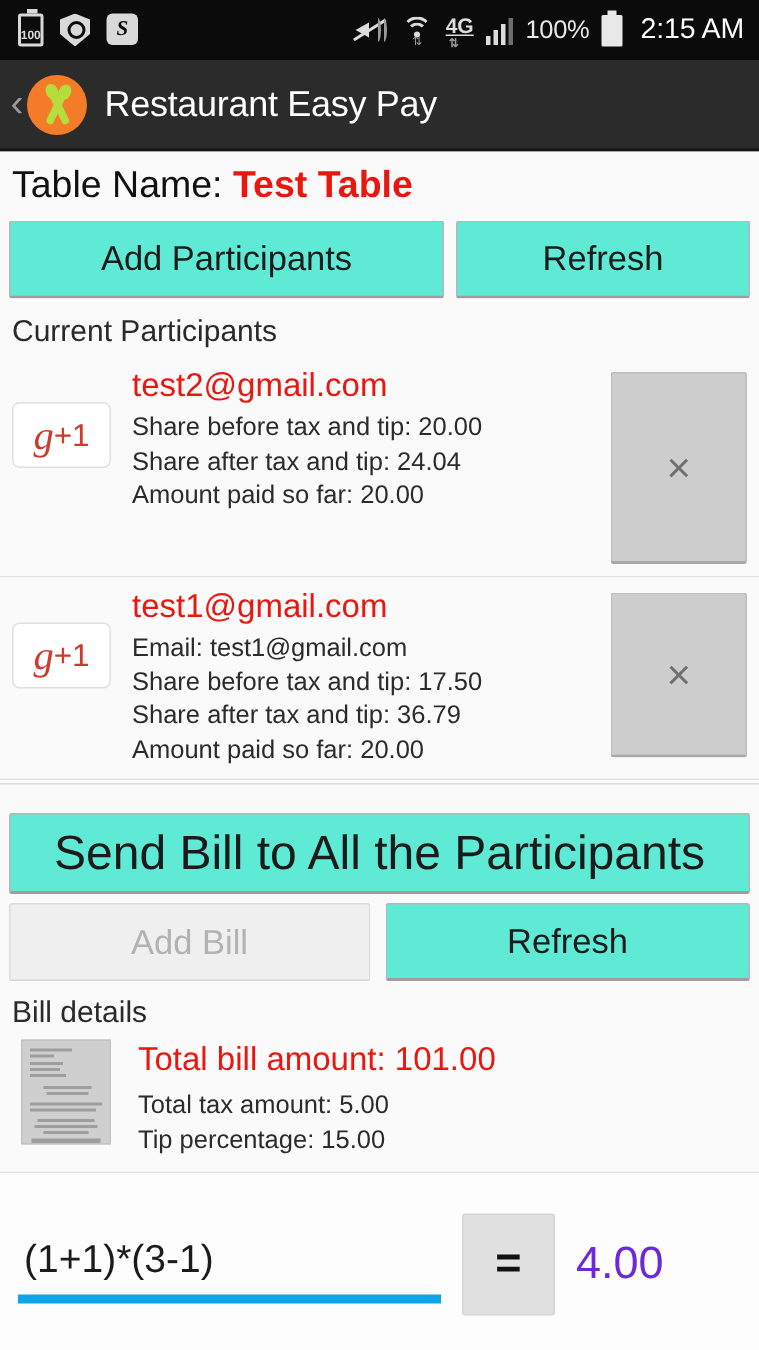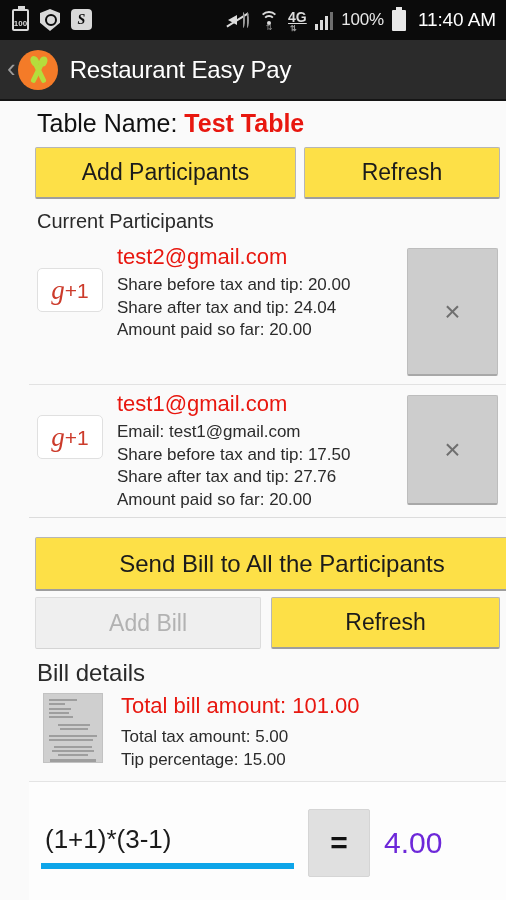--- a/index.html
+++ b/index.html
@@ -243,39 +243,38 @@
     letter-spacing: -0.2px;
   }
 
   
   .content {
     flex: 1 1 auto;
     display: flex;
     flex-direction: column;
     background: #fafafa;
     overflow: hidden;
-    padding-left: 29px;
   }
 
   .table-name-row {
     padding: 8px 8px 4px 8px;
     font-size: 25px;
     white-space: nowrap;
   }
   .table-name-label { color: #111; }
   .table-name-value { color: #e8170f; font-weight: bold; }
 
   .btn-row {
     display: flex;
     gap: 8px;
     padding: 5px 6px 4px 6px;
   }
 
   .btn {
-    background: #fde047;
+    background: #5eead4;
     border: 1px solid #b6b6b6;
     border-bottom: 2px solid #9e9e9e;
     border-radius: 2px;
     font-family: "Liberation Sans", sans-serif;
     font-size: 23px;
     color: #1b1b1b;
     height: 52px;
     display: flex;
     align-items: center;
     justify-content: center;
@@ -398,21 +397,21 @@
   .footer-actions {
     flex: 0 0 auto;
     background: #fafafa;
     border-top: 1px solid #dcdcdc;
     padding-top: 3px;
   }
   .btn-send-bill {
     width: 494px;
     margin: 16px 6px 2px 6px;
     height: 54px;
-    font-size: 24px;
+    font-size: 32px;
   }
   .btn-row-bill {
     display: flex;
     gap: 10px;
     padding: 4px 6px 2px 6px;
   }
   .btn-add-bill {
     flex: 1 1 auto;
     background: #efefef;
     border: 1px solid #dcdcdc;
@@ -421,21 +420,21 @@
     cursor: default;
   }
   .btn-refresh-bill { flex: 1 1 auto; }
 
   
   .bill-details {
     padding: 8px 0 0 0;
     background: #fafafa;
   }
   .bill-label {
-    font-size: 24px;
+    font-size: 20px;
     color: #2a2a2a;
     padding: 0 0 6px 8px;
   }
   .bill-row {
     display: flex;
     align-items: flex-start;
     padding: 0 8px 10px 14px;
     border-bottom: 1px solid #e4e4e4;
   }
   .receipt-thumb {
@@ -545,21 +544,21 @@
         <span class="updown">⇅</span>
       </span>
       <span class="sysicon icon-signal">
         <i></i>
           <i></i>
           <i></i>
           <i></i>
       </span>
       <span class="battery-pct">100%</span>
       <span class="icon-battery"></span>
-      <span class="clock">11:40 AM</span>
+      <span class="clock">2:15 AM</span>
     </div>
   </div>
 
   <div class="action-bar">
     <span class="back-chevron">‹</span>
     <span class="app-logo">
       <span class="utensil u1"></span>
       <span class="utensil u2"></span>
     </span>
     <span class="app-title">Restaurant Easy Pay</span>
@@ -597,21 +596,21 @@
 
       <div class="participant-row">
         <span class="avatar-gplus">
           <span class="g">g</span>
             <span class="plus1">+1</span>
         </span>
         <div class="participant-info">
           <div class="participant-email-title">test1@gmail.com</div>
           <div class="participant-detail">Email: test1@gmail.com</div>
           <div class="participant-detail">Share before tax and tip: 17.50</div>
-          <div class="participant-detail">Share after tax and tip: 27.76</div>
+          <div class="participant-detail">Share after tax and tip: 36.79</div>
           <div class="participant-detail">Amount paid so far: 20.00</div>
         </div>
         <div class="btn-remove short">×</div>
       </div>
 
       <div class="participant-row clipped">
         <span class="avatar-photo"></span>
         <div class="participant-info">
           <div class="participant-email-title">Rachel's Alicel</div>
         </div>

